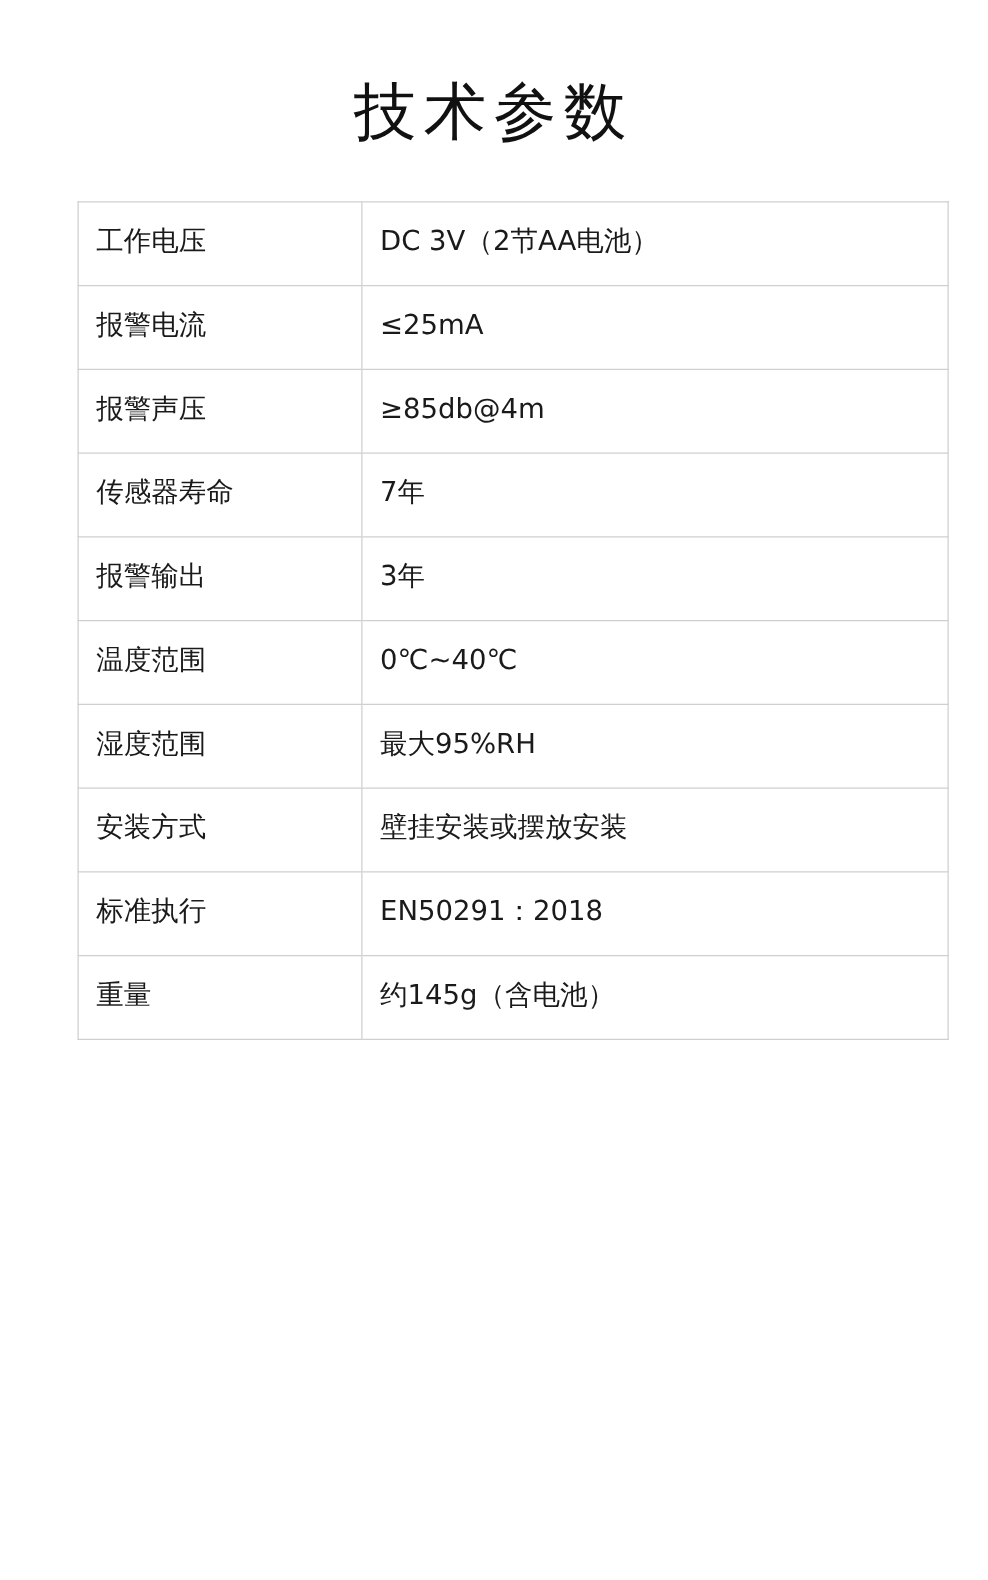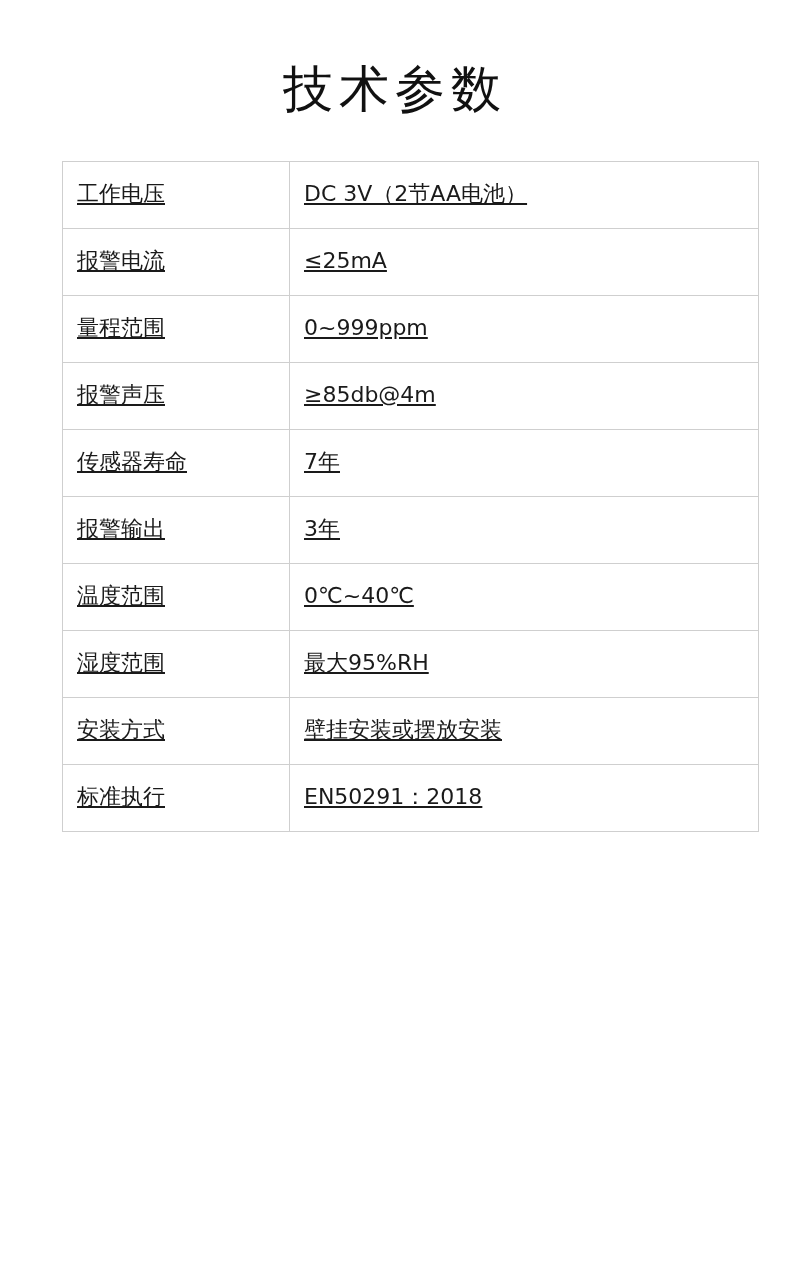--- a/index.html
+++ b/index.html
@@ -45,21 +45,20 @@
   table.spec-table td {
     border: 1px solid #cfcfcf;
     height: 66px;
     padding: 0 0 0 14px;
     font-size: 22px;
     color: #1a1a1a;
     vertical-align: middle;
     line-height: 1.3;
     font-family: "DejaVu Sans", "Liberation Sans", sans-serif;
     background: #ffffff;
-    text-decoration: underline;
   }
   table.spec-table td.label {
     width: 212px;
   }
   table.spec-table td.value {
     width: 454px;
   }
 </style>
 </head>
 <body>
@@ -71,24 +70,20 @@
   <div class="spec-table-wrap">
     <table class="spec-table">
       <tbody>
         <tr>
           <td class="label">工作电压</td>
           <td class="value">DC 3V（2节AA电池）</td>
         </tr>
         <tr>
           <td class="label">报警电流</td>
           <td class="value">≤25mA</td>
-        </tr>
-        <tr>
-          <td class="label">量程范围</td>
-          <td class="value">0~999ppm</td>
         </tr>
         <tr>
           <td class="label">报警声压</td>
           <td class="value">≥85db@4m</td>
         </tr>
         <tr>
           <td class="label">传感器寿命</td>
           <td class="value">7年</td>
         </tr>
         <tr>
@@ -104,17 +99,21 @@
           <td class="value">最大95%RH</td>
         </tr>
         <tr>
           <td class="label">安装方式</td>
           <td class="value">壁挂安装或摆放安装</td>
         </tr>
         <tr>
           <td class="label">标准执行</td>
           <td class="value">EN50291：2018</td>
         </tr>
+        <tr>
+          <td class="label">重量</td>
+          <td class="value">约145g（含电池）</td>
+        </tr>
       </tbody>
     </table>
   </div>
 
 </div>
 
 </body></html>

